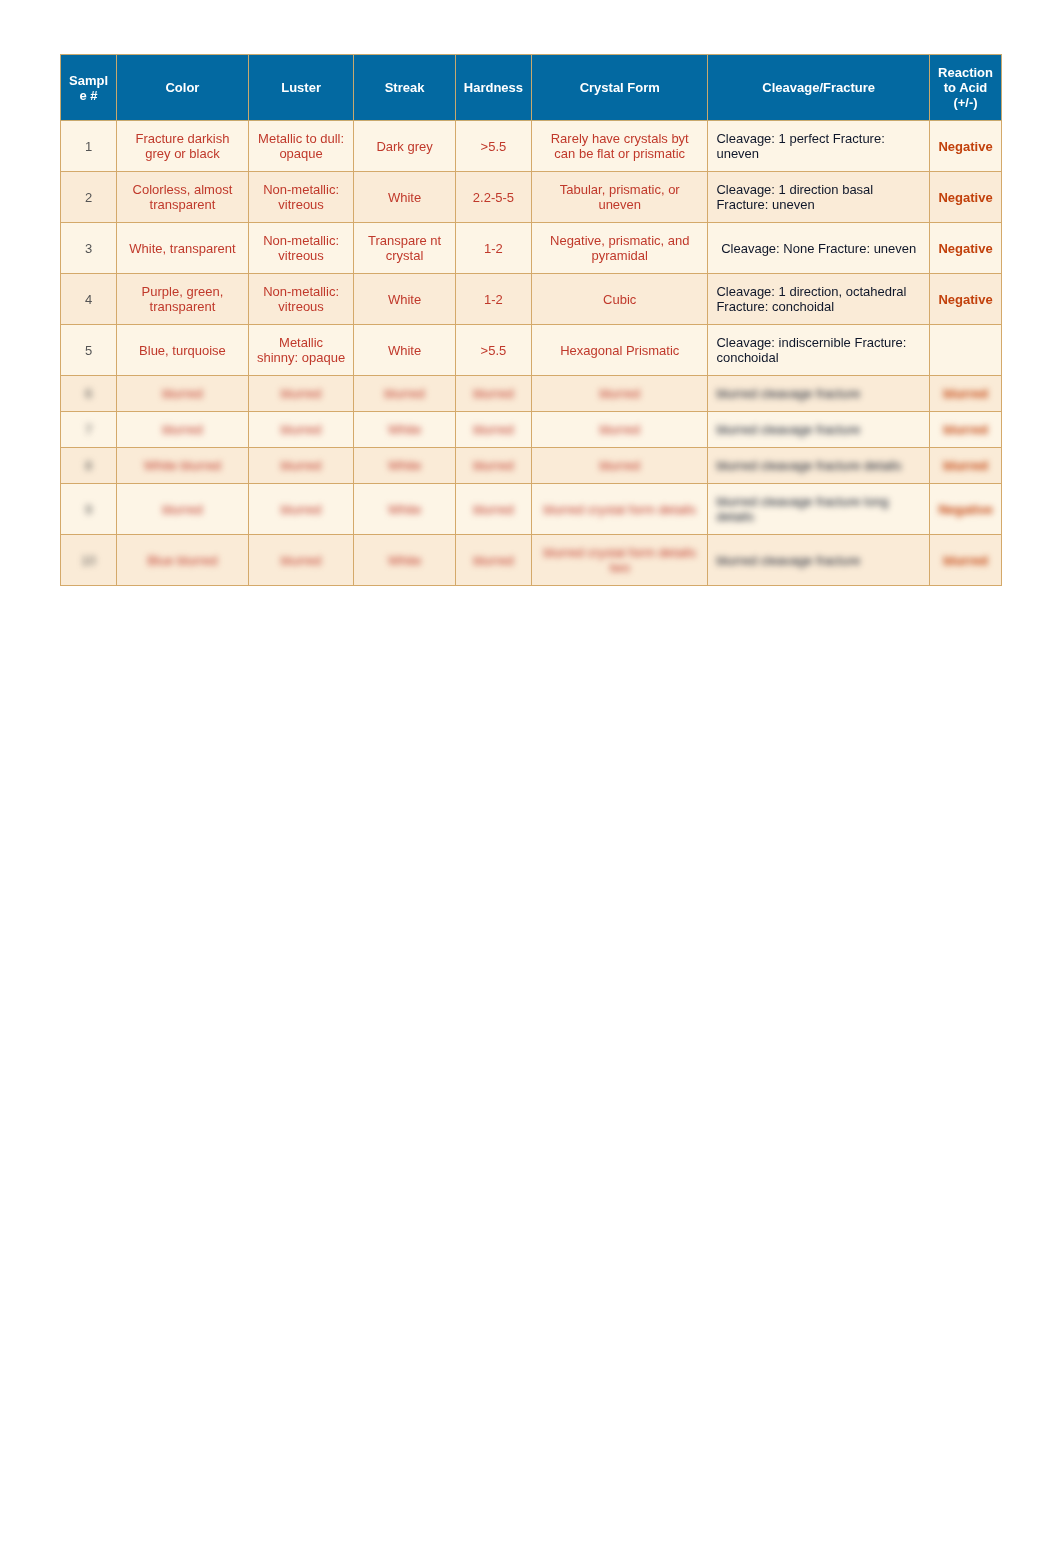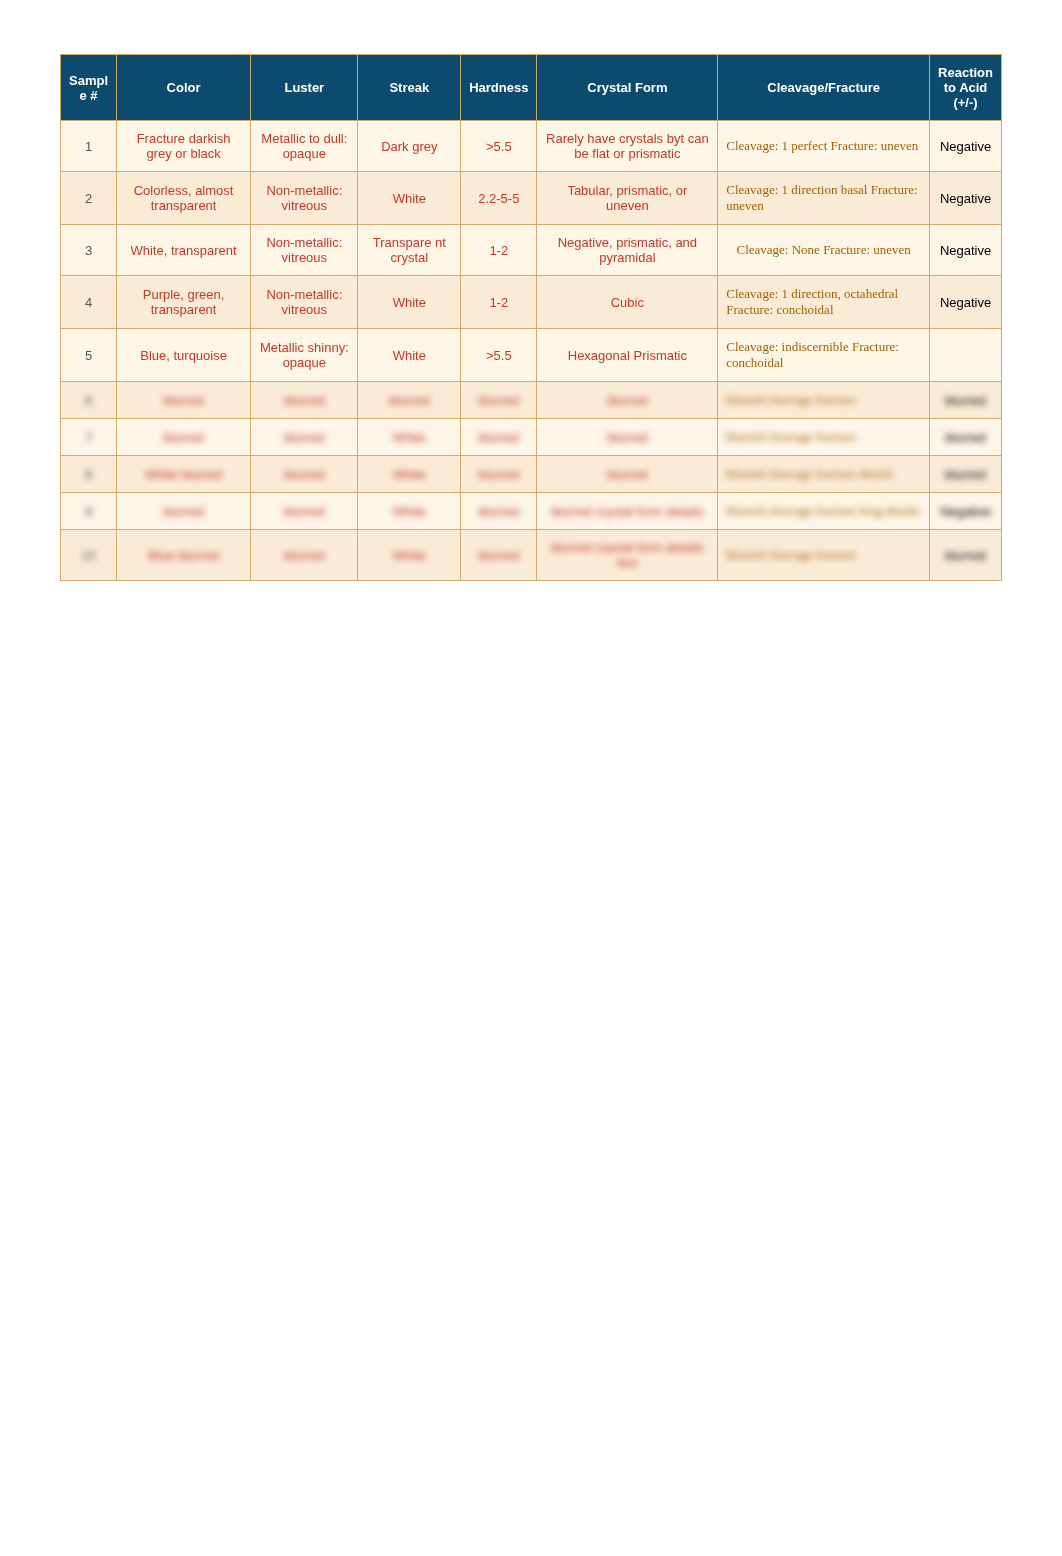--- a/index.html
+++ b/index.html
@@ -30,21 +30,21 @@
     }
     .table-caption strong {
       font-weight: bold;
     }
     table {
       width: 100%;
       border-collapse: collapse;
       border: 1px solid #c8a96e;
     }
     thead tr {
-      background-color: #0c4a6e;
+      background-color: #0369a1;
     }
     thead th {
       color: #fff;
       font-weight: bold;
       font-size: 13px;
       padding: 10px 8px;
       text-align: center;
       border: 1px solid #c8a96e;
     }
     tbody tr:nth-child(odd) {
@@ -55,34 +55,33 @@
     }
     tbody td {
       padding: 10px 8px;
       text-align: center;
       border: 1px solid #d4a96a;
       font-size: 13px;
       color: #c0392b;
       vertical-align: middle;
     }
     td.black-text {
-      color: #a16207;
-      font-family: Liberation Serif, serif;
+      color: #0f172a;
     }
     td.sample-num {
       color: #555;
       font-weight: normal;
     }
     .blurred-row td {
       filter: blur(3px);
       user-select: none;
     }
     .reaction-col {
-      color: #000000;
-      font-weight: normal;
+      color: #c2410c;
+      font-weight: bold;
     }
   </style>
 </head>
 <body>
 
 <div class="exercise-title"></div>
 <div class="intro-text"></div>
 <div class="table-caption">
   <strong></strong><span></span>
 </div>

